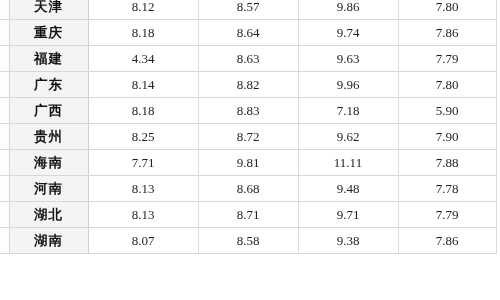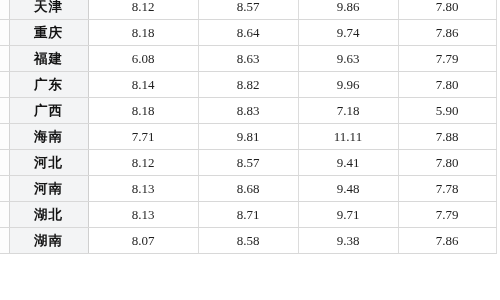--- a/index.html
+++ b/index.html
@@ -116,21 +116,21 @@
             <td class="gutter"></td>
             <td class="province">重庆</td>
             <td class="value">8.18</td>
             <td class="value">8.64</td>
             <td class="value">9.74</td>
             <td class="value last-col">7.86</td>
           </tr>
           <tr>
             <td class="gutter"></td>
             <td class="province">福建</td>
-            <td class="value">6.08</td>
+            <td class="value">4.34</td>
             <td class="value">8.63</td>
             <td class="value">9.63</td>
             <td class="value last-col">7.79</td>
           </tr>
           <tr>
             <td class="gutter"></td>
             <td class="province">广东</td>
             <td class="value">8.14</td>
             <td class="value">8.82</td>
             <td class="value">9.96</td>
@@ -139,33 +139,33 @@
           <tr>
             <td class="gutter"></td>
             <td class="province">广西</td>
             <td class="value">8.18</td>
             <td class="value">8.83</td>
             <td class="value">7.18</td>
             <td class="value last-col">5.90</td>
           </tr>
           <tr>
             <td class="gutter"></td>
+            <td class="province">贵州</td>
+            <td class="value">8.25</td>
+            <td class="value">8.72</td>
+            <td class="value">9.62</td>
+            <td class="value last-col">7.90</td>
+          </tr>
+          <tr>
+            <td class="gutter"></td>
             <td class="province">海南</td>
             <td class="value">7.71</td>
             <td class="value">9.81</td>
             <td class="value">11.11</td>
             <td class="value last-col">7.88</td>
-          </tr>
-          <tr>
-            <td class="gutter"></td>
-            <td class="province">河北</td>
-            <td class="value">8.12</td>
-            <td class="value">8.57</td>
-            <td class="value">9.41</td>
-            <td class="value last-col">7.80</td>
           </tr>
           <tr>
             <td class="gutter"></td>
             <td class="province">河南</td>
             <td class="value">8.13</td>
             <td class="value">8.68</td>
             <td class="value">9.48</td>
             <td class="value last-col">7.78</td>
           </tr>
           <tr>

